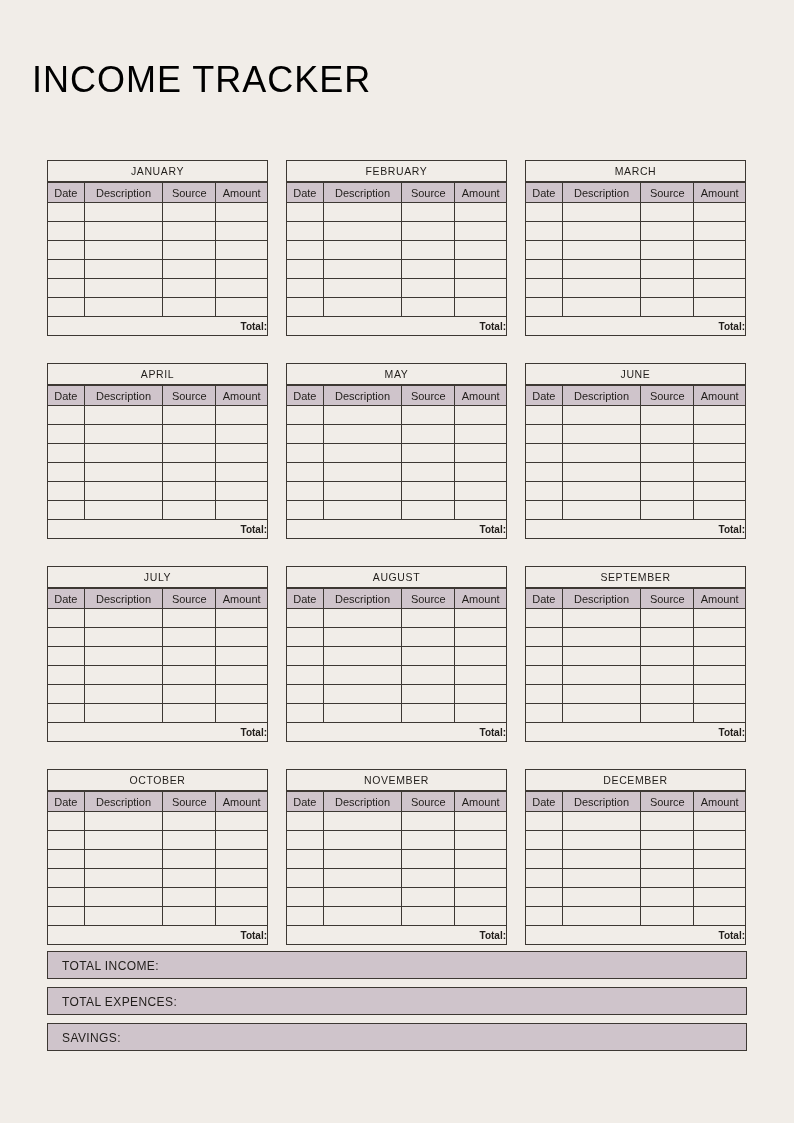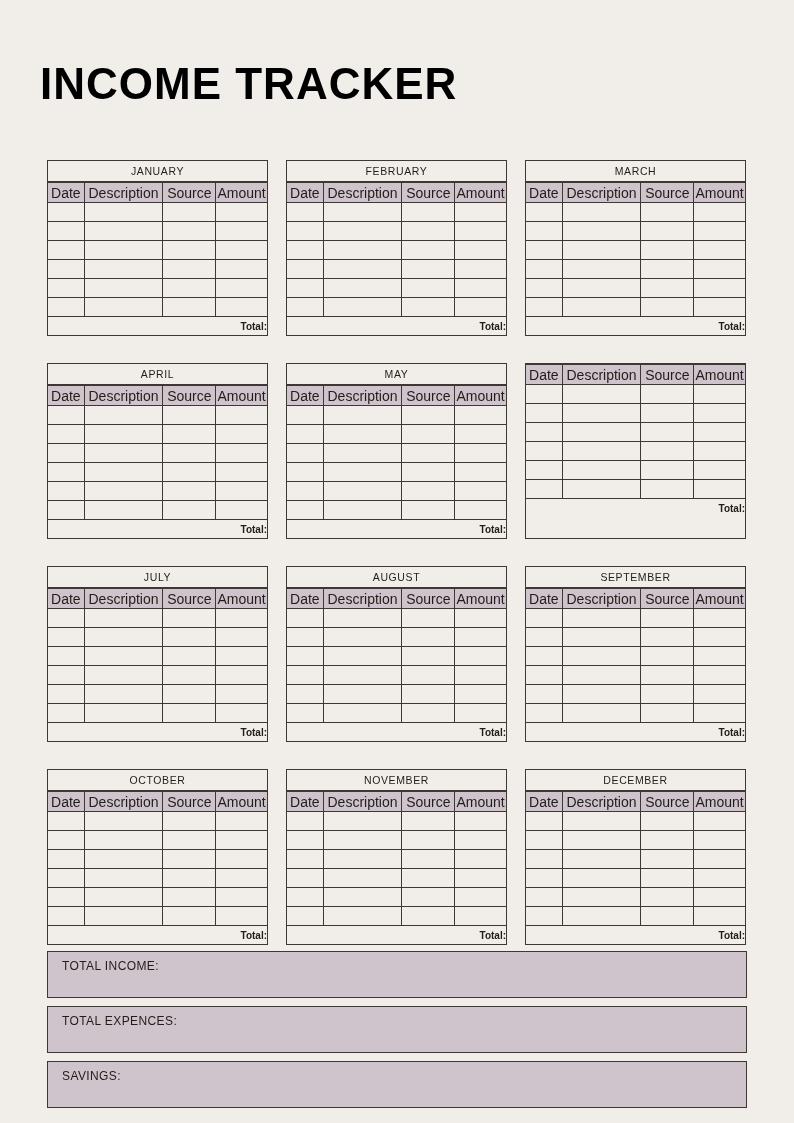--- a/index.html
+++ b/index.html
@@ -16,24 +16,24 @@
   }
   .page {
     position: relative;
     width: 794px;
     height: 1123px;
     box-sizing: border-box;
     padding: 0;
   }
   .title {
     position: absolute;
-    left: 40px;
+    left: 32px;
     top: 62px;
-    font-size: 44px;
-    font-weight: bold;
+    font-size: 36px;
+    font-weight: normal;
     letter-spacing: 1px;
     line-height: 1;
     color: #000;
   }
   .grid {
     position: absolute;
     left: 47px;
     top: 160px;
     width: 700px;
     display: flex;
@@ -66,21 +66,21 @@
     height: 18px;
     font-weight: normal;
     font-size: 10px;
     padding: 0;
     color: #201d1a;
   }
   table.month-table th {
     background: #cfc4cb;
     text-align: center;
     height: 19px;
-    font-size: 14px;
+    font-size: 11px;
   }
   table.month-table th:first-child,
   table.month-table td:first-child { border-left: none; }
   table.month-table th:last-child,
   table.month-table td:last-child { border-right: none; }
   table.month-table tr:last-child td { border-bottom: none; font-weight: bold; }
   .col-date { width: 16.5%; }
   .col-desc { width: 36%; }
   .col-source { width: 24%; }
   .col-amount { width: 23.5%; }
@@ -95,21 +95,21 @@
   }
   .summary {
     position: absolute;
     left: 47px;
     width: 700px;
   }
   .summary-row {
     background: #cfc4cb;
     border: 1px solid #3d3833;
     box-sizing: border-box;
-    height: 47px;
+    height: 28px;
     line-height: 29px;
     padding-left: 14px;
     font-size: 12px;
     letter-spacing: 0.4px;
     margin-bottom: 8px;
     color: #201d1a;
   }
 </style>
 </head>
 <body>
@@ -388,20 +388,21 @@
               <td></td>
             </tr>
             <tr>
               <td colspan="3" class="total-blank"></td>
               <td class="total-cell">Total:</td>
             </tr>
           </tbody>
         </table>
       </div>
       <div class="month">
+        <div class="month-name">JUNE</div>
         <table class="month-table">
           <thead>
             <tr>
               <th class="col-date">Date</th>
               <th class="col-desc">Description</th>
               <th class="col-source">Source</th>
               <th class="col-amount">Amount</th>
             </tr>
           </thead>
           <tbody>

